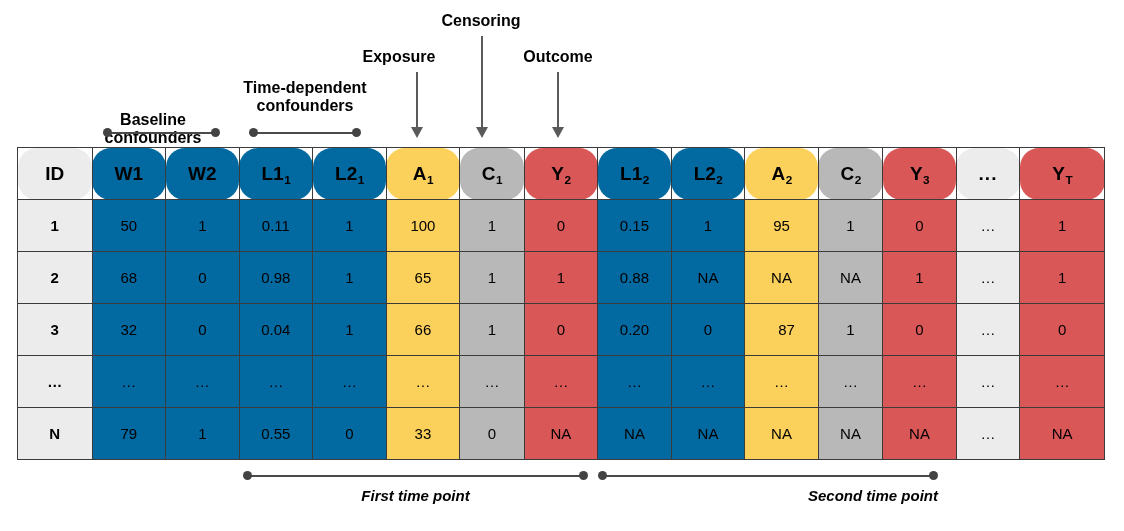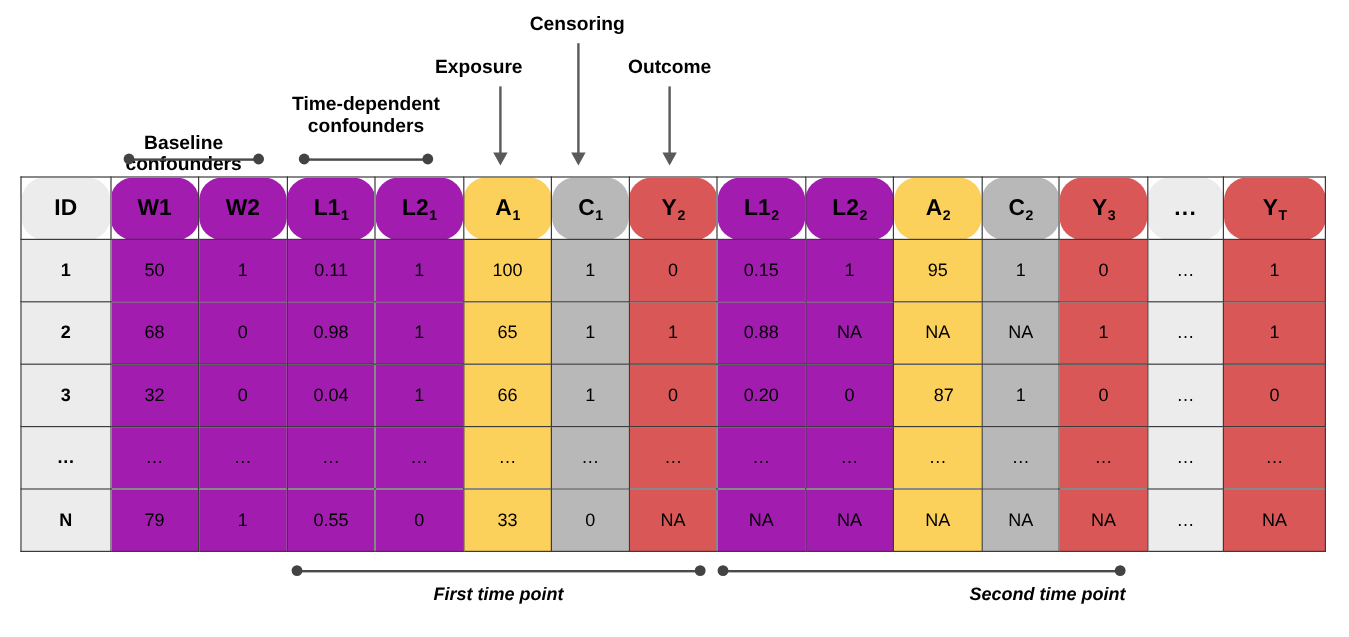--- a/index.html
+++ b/index.html
@@ -108,21 +108,21 @@
   th sub, td sub {
     font-size: 0.62em;
     vertical-align: baseline;
     position: relative;
     top: 0.42em;
     left: 0.5px;
   }
 
   
   .c-id     { background: #ececec; }
-  .c-blue   { background: #a21caf; }
+  .c-blue   { background: #0369a1; }
   .c-yellow { background: #fbd05b; }
   .c-gray   { background: #b8b8b8; }
   .c-red    { background: #da5758; }
   .c-pale   { background: #ececec; }
 
   .ell { letter-spacing: 1px; }
 
   
   .time-caption {
     position: absolute;

